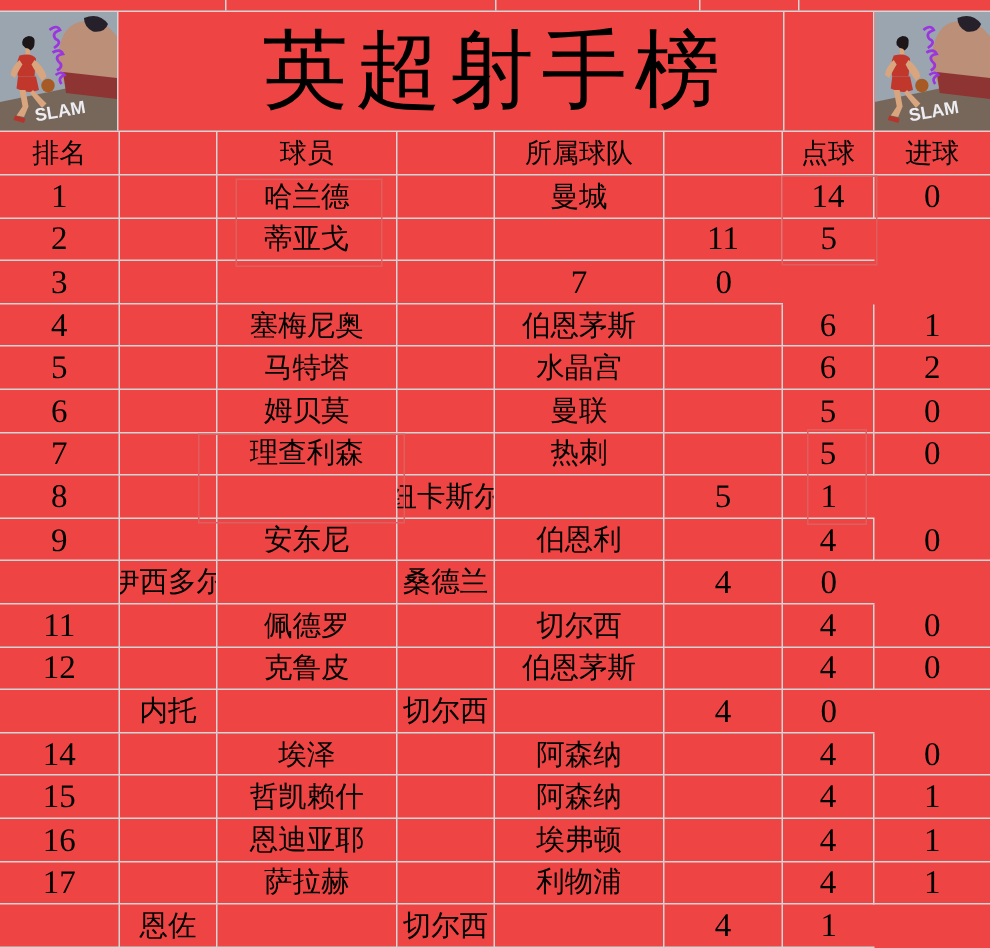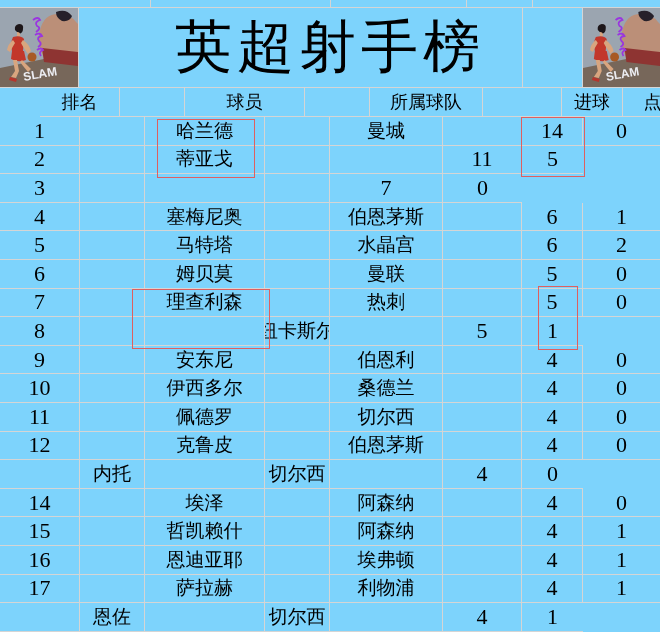--- a/index.html
+++ b/index.html
@@ -1,39 +1,39 @@
 <!DOCTYPE html>
 <html><head>
 <meta charset="utf-8">
 <style>
   :root{ --grid:#d5d5d5; }
   html,body{margin:0;padding:0;background:#fff;}
   .sheet{
-    position:relative; width:660px; height:632px; background:#7dd3fc; overflow:hidden;
+    position:relative; width:660px; height:632px; background:#ef4444; overflow:hidden;
     font-family:"Liberation Serif","DejaVu Serif",serif; color:#000;
   }
   
   .sliver{height:7px;border-bottom:1px solid var(--grid);position:relative;}
   .sliver i{position:absolute;top:0;width:1px;height:7px;background:var(--grid);display:block;}
   
   .title-row{height:79px;border-bottom:1px solid var(--grid);position:relative;}
   .title{
     position:absolute;left:80px;right:80px;top:0;height:79px;
     display:flex;align-items:center;justify-content:center;
     font-size:57px;letter-spacing:5px;white-space:nowrap;
   }
   .img-cell{position:absolute;top:0;height:79px;overflow:hidden;}
   .img-left{left:0;width:78px;border-right:1px solid var(--grid);}
   .img-right{right:0;width:77px;border-left:1px solid var(--grid);}
   .img-cell svg{width:100%;height:100%;display:block;}
   .tline{position:absolute;top:0;width:1px;height:79px;background:var(--grid);}
   .tline.a{left:522px;} 
   
   .row{display:grid;grid-template-columns:80px 65px 120px 65px 113px 79px 61px 77px;}
-  .row.header{height:29px;margin-left:40px;}
+  .row.header{height:29px;}
   .row.body{height:28.6px;}
   .cell{
     box-sizing:border-box;border-right:1px solid var(--grid);border-bottom:1px solid var(--grid);
     display:flex;align-items:center;justify-content:center;
     font-size:19px;overflow:hidden;white-space:nowrap;
   }
   .cell:last-child{border-right:none;}
   .hcell{font-size:18px;}
   .num{font-size:22px;}
   
@@ -100,22 +100,22 @@
     </div>
   </div>
 
   <div class="row header">
     <div class="cell hcell">排名</div>
     <div class="cell"></div>
     <div class="cell hcell">球员</div>
     <div class="cell"></div>
     <div class="cell hcell">所属球队</div>
     <div class="cell"></div>
+    <div class="cell hcell">点球</div>
     <div class="cell hcell">进球</div>
-    <div class="cell hcell">点球</div>
   </div>
 
   <div id="tbody">
       <div class="row body">
         <div class="cell num">1</div>
         <div class="cell"></div>
         <div class="cell">哈兰德</div>
         <div class="cell"></div>
         <div class="cell">曼城</div>
         <div class="cell"></div>
@@ -192,21 +192,20 @@
         <div class="cell num">9</div>
         <div class="cell"></div>
         <div class="cell">安东尼</div>
         <div class="cell"></div>
         <div class="cell">伯恩利</div>
         <div class="cell"></div>
         <div class="cell num">4</div>
         <div class="cell num">0</div>
       </div>
       <div class="row body">
-        <div class="cell num">10</div>
         <div class="cell"></div>
         <div class="cell">伊西多尔</div>
         <div class="cell"></div>
         <div class="cell">桑德兰</div>
         <div class="cell"></div>
         <div class="cell num">4</div>
         <div class="cell num">0</div>
       </div>
       <div class="row body">
         <div class="cell num">11</div>

